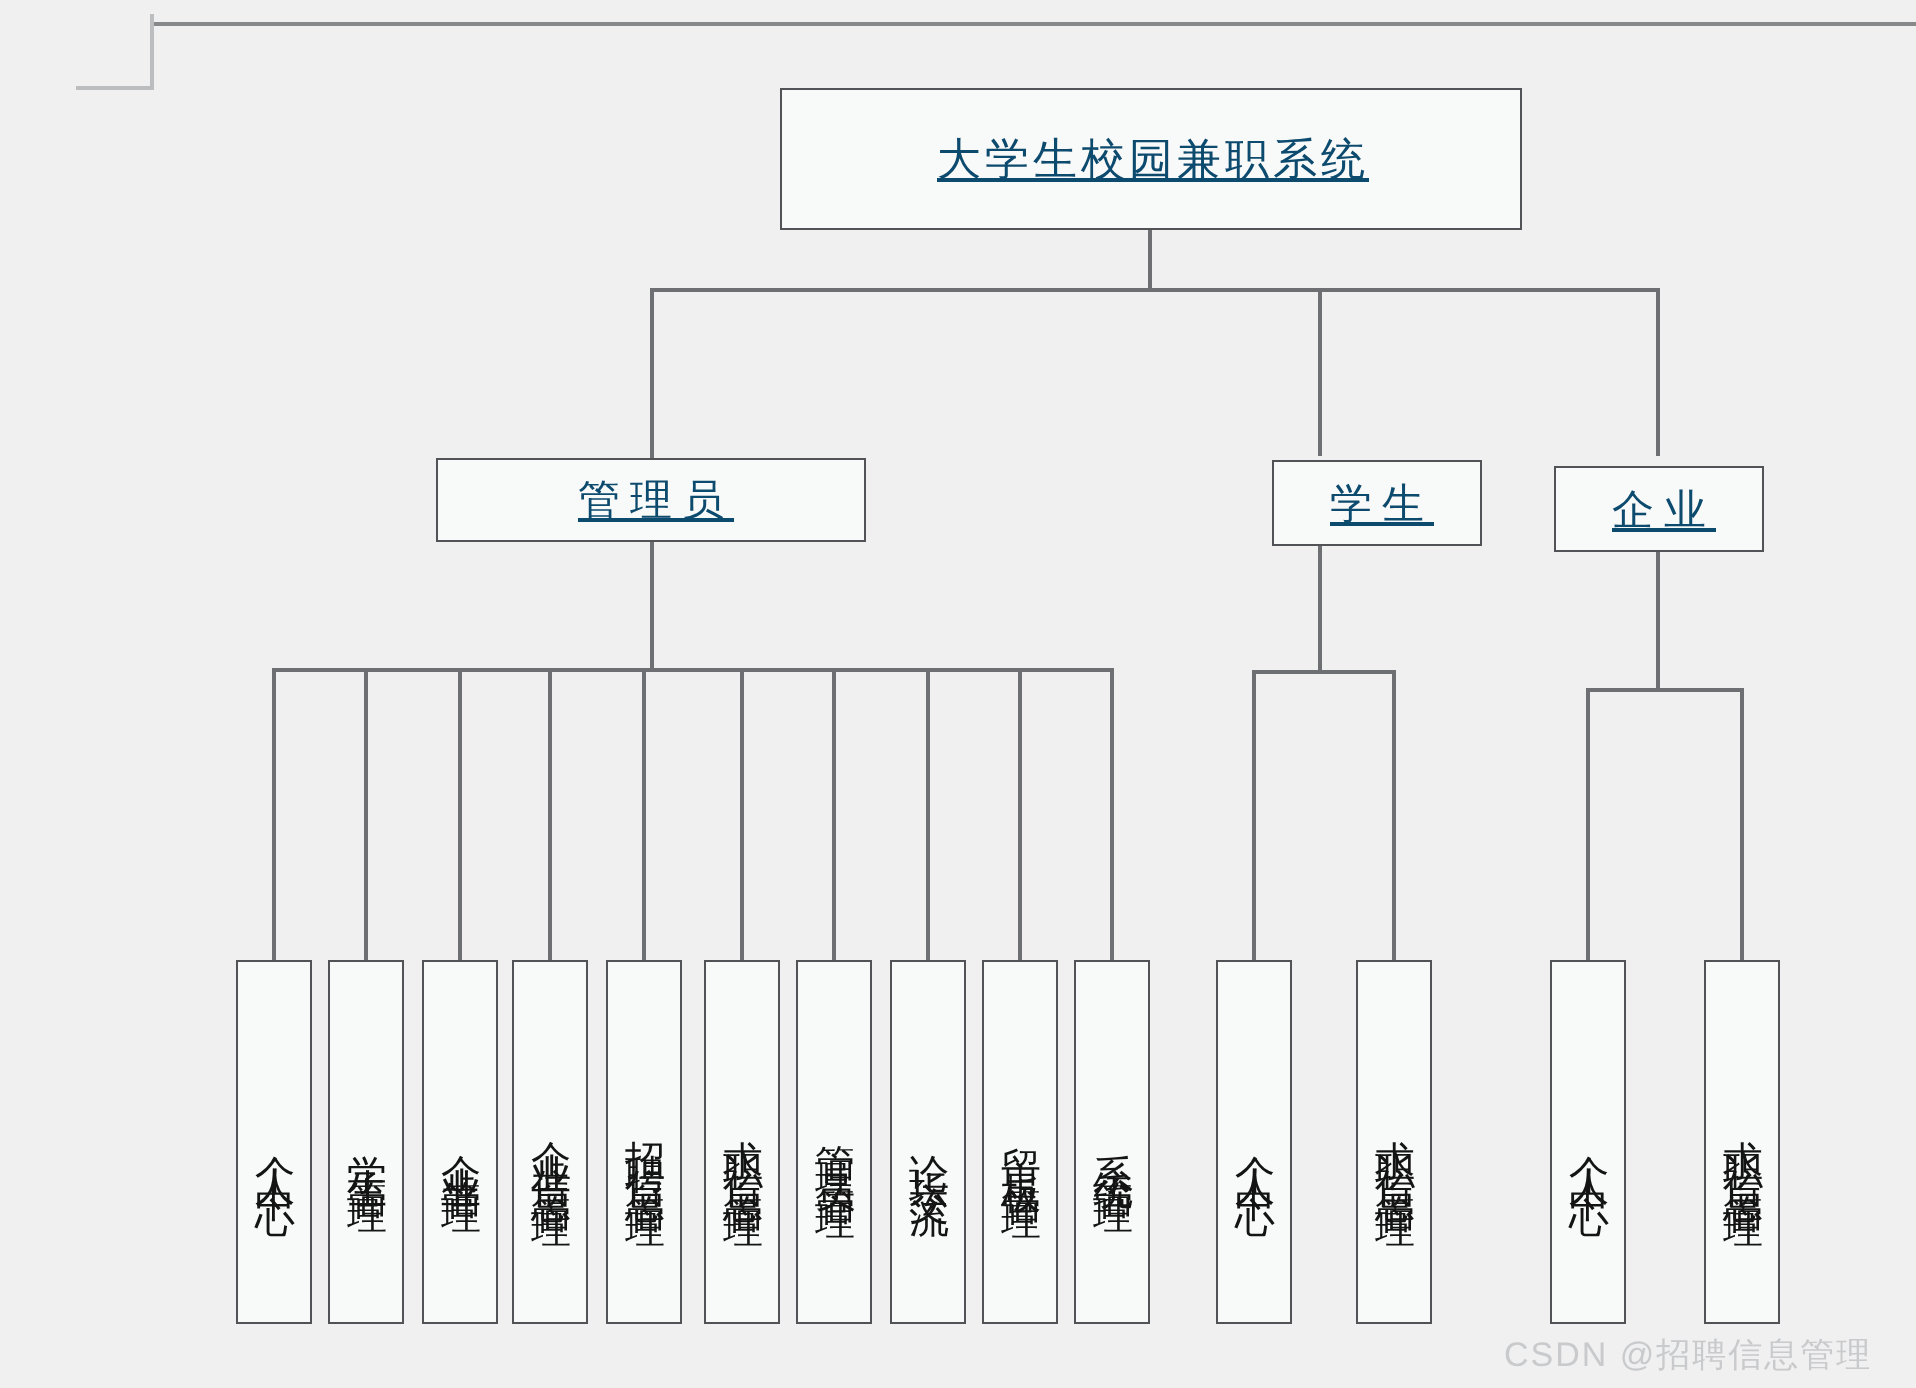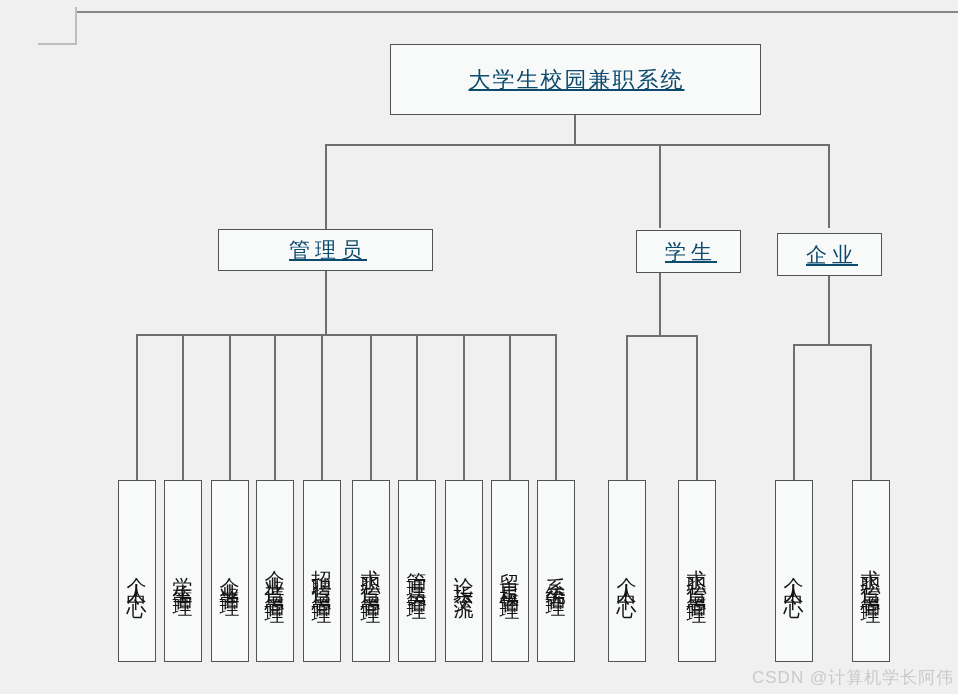--- a/index.html
+++ b/index.html
@@ -143,15 +143,15 @@
       <span>求职信息管理</span>
     </div>
 
   <div class="vbox" style="left:775px;top:480px;">
       <span>个人中心</span>
     </div>
   <div class="vbox" style="left:852px;top:480px;">
       <span>求职信息管理</span>
     </div>
 
-  <div class="watermark">CSDN @计算机学长阿伟</div>
+  <div class="watermark">CSDN @招聘信息管理</div>
 
 </div>
 
 </body></html>

